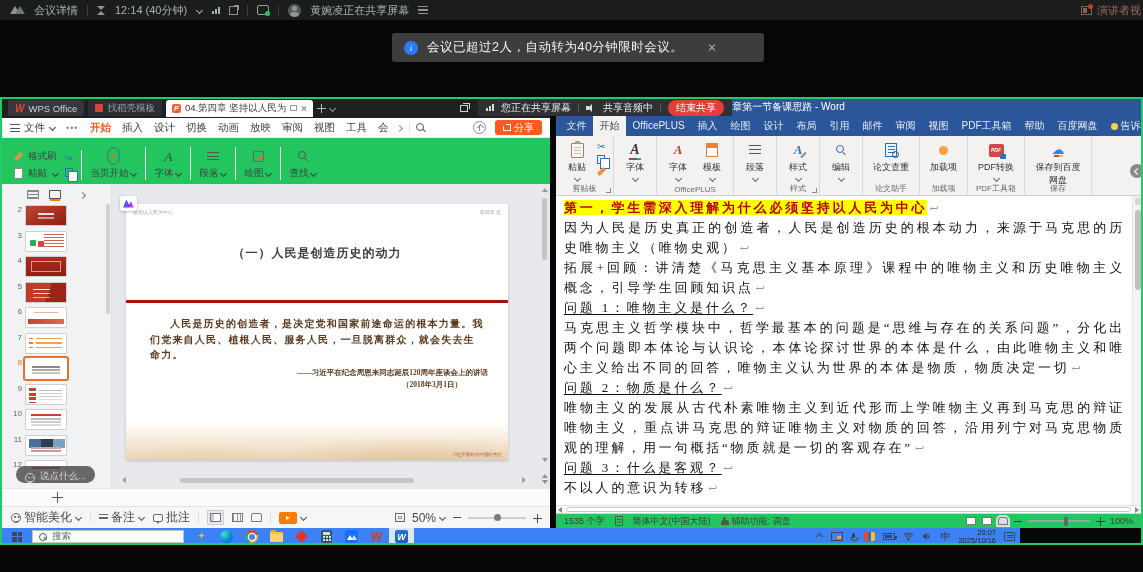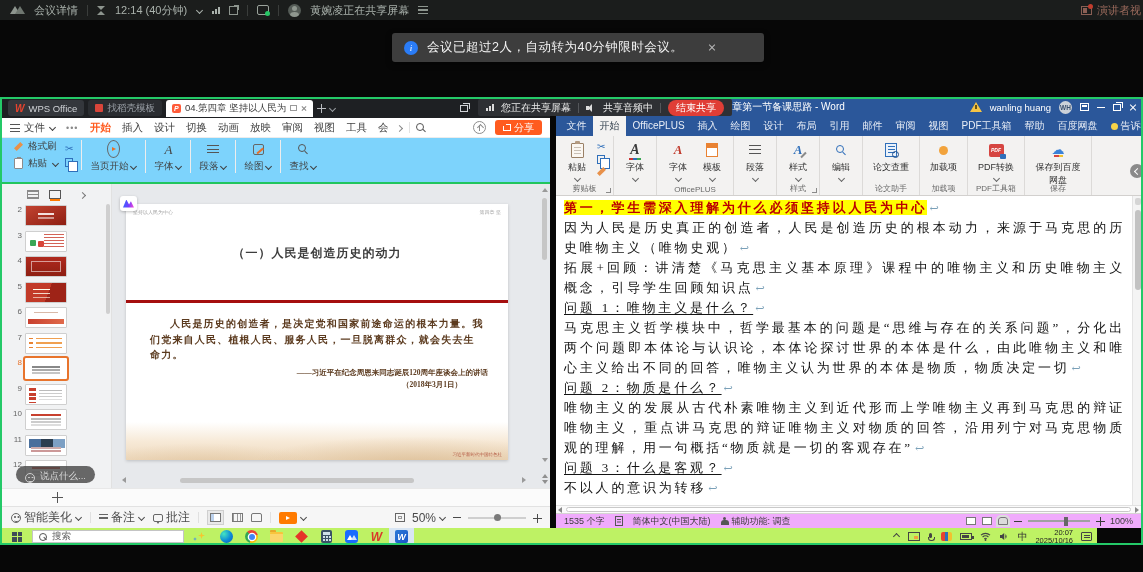--- a/index.html
+++ b/index.html
@@ -118,21 +118,21 @@
   .cloudup::before{content:"";position:absolute;left:5px;top:3px;width:1px;height:6px;background:currentColor}
   .cloudup::after{content:"";position:absolute;left:3.5px;top:3px;width:4px;height:4px;
     border-top:1px solid currentColor;border-left:1px solid currentColor;transform:rotate(45deg)}
   .share-btn{background:#ff5b1f;color:#fff;border-radius:3px;height:15px;display:flex;align-items:center;
     gap:3px;padding:0 8px;font-size:10px}
   .share-arrow{width:8px;height:7px;position:relative;flex:none}
   .share-arrow::before{content:"";position:absolute;left:0;bottom:0;width:6px;height:4px;border:1px solid #fff;border-top:none}
   .share-arrow::after{content:"";position:absolute;right:0;top:0;width:4px;height:4px;
     border-top:1px solid #fff;border-right:1px solid #fff}
 
-  .wtools{height:46px;background:#7dd3fc;border-bottom:2px solid #22c55e;display:flex;align-items:flex-start;
+  .wtools{height:46px;background:#22c55e;border-bottom:2px solid #22c55e;display:flex;align-items:flex-end;
     padding:2px 4px;font-size:9.5px;color:#3f3f3f;flex:none}
   .tgroup{display:flex;align-items:center;gap:6px;padding:0 8px;border-right:1px solid #ededed}
   .tcol2{display:flex;flex-direction:column;justify-content:center;gap:4px}
   .trow{display:flex;align-items:center;gap:5px}
   .tbig{display:flex;flex-direction:column;align-items:center;gap:2px}
   .tbig .cap{display:flex;align-items:center;gap:2px;white-space:nowrap}
   .ic-brush{width:9px;height:9px;background:#e8914a;clip-path:polygon(0 70%,70% 0,100% 30%,30% 100%);flex:none}
   .ic-cut{color:#2f6fba;font-size:10px;line-height:10px;flex:none}
   .ic-cut::before{content:"\2702"}
   .ic-clip-s{width:9px;height:11px;border:1px solid #8c8c8c;border-radius:1px;position:relative;flex:none;background:#fff}
@@ -353,38 +353,38 @@
   .pmark{color:#7aa0b8;letter-spacing:0;font-size:11px;margin-left:2px}
   .vscroll{position:absolute;right:0;top:0;bottom:0;width:9px;background:#f4f4f4;border-left:1px solid #e4e4e4}
   .vthumb{position:absolute;left:1.5px;top:14px;width:6px;height:80px;background:#c2c2c2;border-radius:3px}
   .vnub{position:absolute;left:1.5px;top:2px;width:6px;height:7px;background:#d5d5d5;border-radius:2px}
 
   .hscroll2{height:8px;background:#fafafa;border-top:1px solid #e2e2e2;display:flex;align-items:center;flex:none;padding:0 2px}
   .hs-la{width:0;height:0;border-top:3px solid transparent;border-bottom:3px solid transparent;border-right:4px solid #8a8a8a}
   .hs-ra{width:0;height:0;border-top:3px solid transparent;border-bottom:3px solid transparent;border-left:4px solid #8a8a8a}
   .hs-thumb{flex:1;height:5px;background:#fff;border:1px solid #c9c9c9;border-radius:3px;margin:0 4px}
 
-  .wstat{height:15px;background:#f0abfc;border-top:1px solid #d6d4d2;display:flex;align-items:center;
+  .wstat{height:15px;background:#22c55e;border-top:1px solid #d6d4d2;display:flex;align-items:center;
     gap:10px;padding:0 8px;font-size:9px;color:#3b3b3b;flex:none}
   .wstat .it{display:flex;align-items:center;gap:3px;white-space:nowrap}
   .proof{width:8px;height:10px;border:1px solid #555;position:relative}
   .proof::after{content:"";position:absolute;left:1px;top:2px;width:4px;height:1px;background:#555;box-shadow:0 2.5px 0 #555}
   .acc{width:8px;height:9px;position:relative}
   .acc::before{content:"";position:absolute;left:2.5px;top:0;width:3px;height:3px;border-radius:50%;background:#555}
   .acc::after{content:"";position:absolute;left:0;top:3.5px;width:8px;height:5px;border-radius:3px 3px 0 0;background:#555}
   .wstat-right{margin-left:auto;display:flex;align-items:center;gap:6px}
   .wv{width:10px;height:8px;border:1px solid #777;background:#fff}
   .wv.book{background:linear-gradient(90deg,#fff 48%,#bbb 48% 52%,#fff 52%)}
   .wv.sel{background:#dcdcdc;outline:2px solid #dcdcdc}
   .wv.web{border-radius:3px 3px 0 0}
   .ztrack2{width:62px;height:2px;background:#a0a0a0;position:relative}
   .ztrack2::after{content:"";position:absolute;left:58%;top:-3.5px;width:4px;height:9px;background:#666}
 
   
-  .taskbar{position:absolute;left:0;top:528px;width:1097px;height:17px;background:#bef264;
+  .taskbar{position:absolute;left:0;top:528px;width:1020px;height:17px;background:#3b82f6;
     display:flex;align-items:center;z-index:40;padding-left:4px}
   .tb-start{width:26px;height:17px;display:flex;align-items:center;justify-content:center}
   .winlogo{width:10px;height:10px;display:grid;grid-template-columns:1fr 1fr;gap:1px}
   .winlogo i{background:#3e4b57}
   .tb-search{width:152px;height:13px;background:#fff;border:1px solid #c4c4c4;display:flex;align-items:center;
     gap:5px;padding:0 6px;font-size:9.5px;color:#5f5f5f;margin:0 6px 0 2px}
   .tb-search .mag{color:#555;width:8px;height:8px}
   .sparkle{width:24px;height:17px;position:relative}
   .sparkle::before{content:"";position:absolute;left:8px;top:4px;width:7px;height:7px;background:#f7c52e;
     clip-path:polygon(50% 0,62% 38%,100% 50%,62% 62%,50% 100%,38% 62%,0 50%,38% 38%)}
@@ -753,29 +753,20 @@
         <i class="minus"></i>
         <span class="ztrack"></span>
         <i class="plus" style="width:8px;height:8px"></i>
       </span>
     </div>
   </div>
 
   <div id="word">
     <div class="ttl">
       <span class="ttl-title">第四章第一节备课思路 - Word</span>
-      <span class="ttl-right">
-        <i class="warn"></i>
-        <span>wanling huang</span>
-        <span class="avatar">WH</span>
-        <i class="ribdisp"></i>
-        <i class="minus"></i>
-        <i class="boxic restore"></i>
-        <i class="xmark"></i>
-      </span>
     </div>
 
     <div class="wmenu2">
       <span style="display:flex">
 
           <span class="wtab2">文件</span>
 
           <span class="wtab2 active">开始</span>
 
           <span class="wtab2">OfficePLUS</span>

